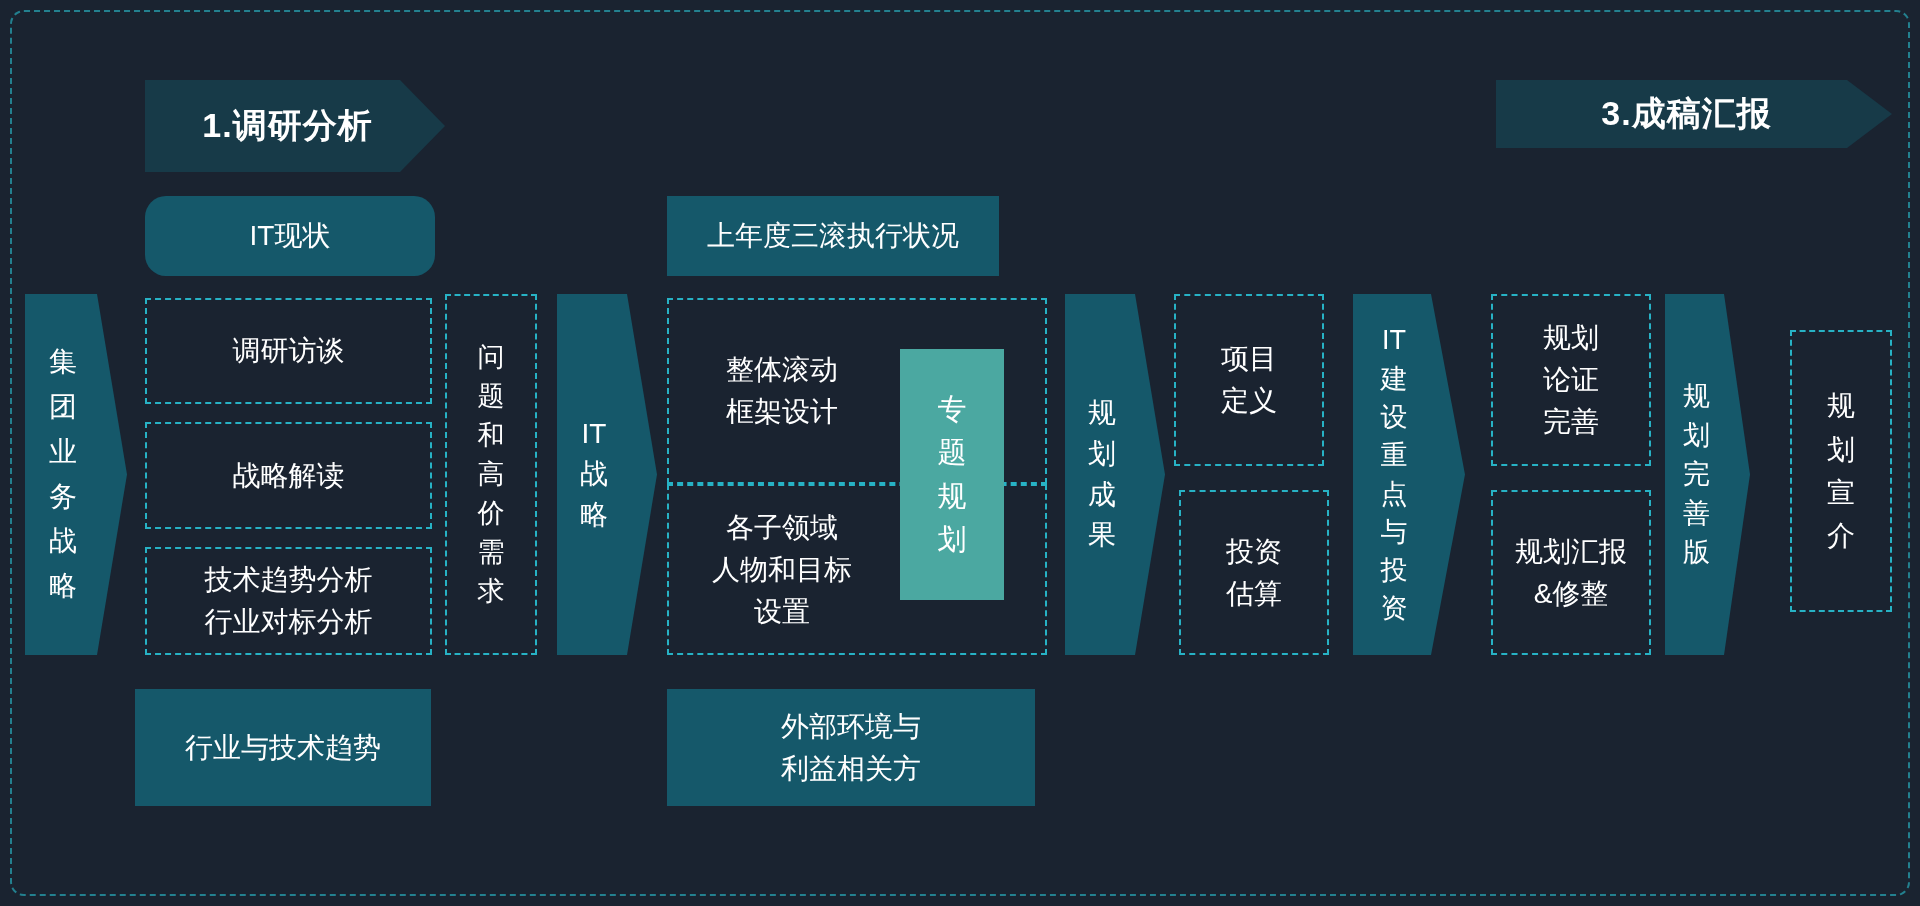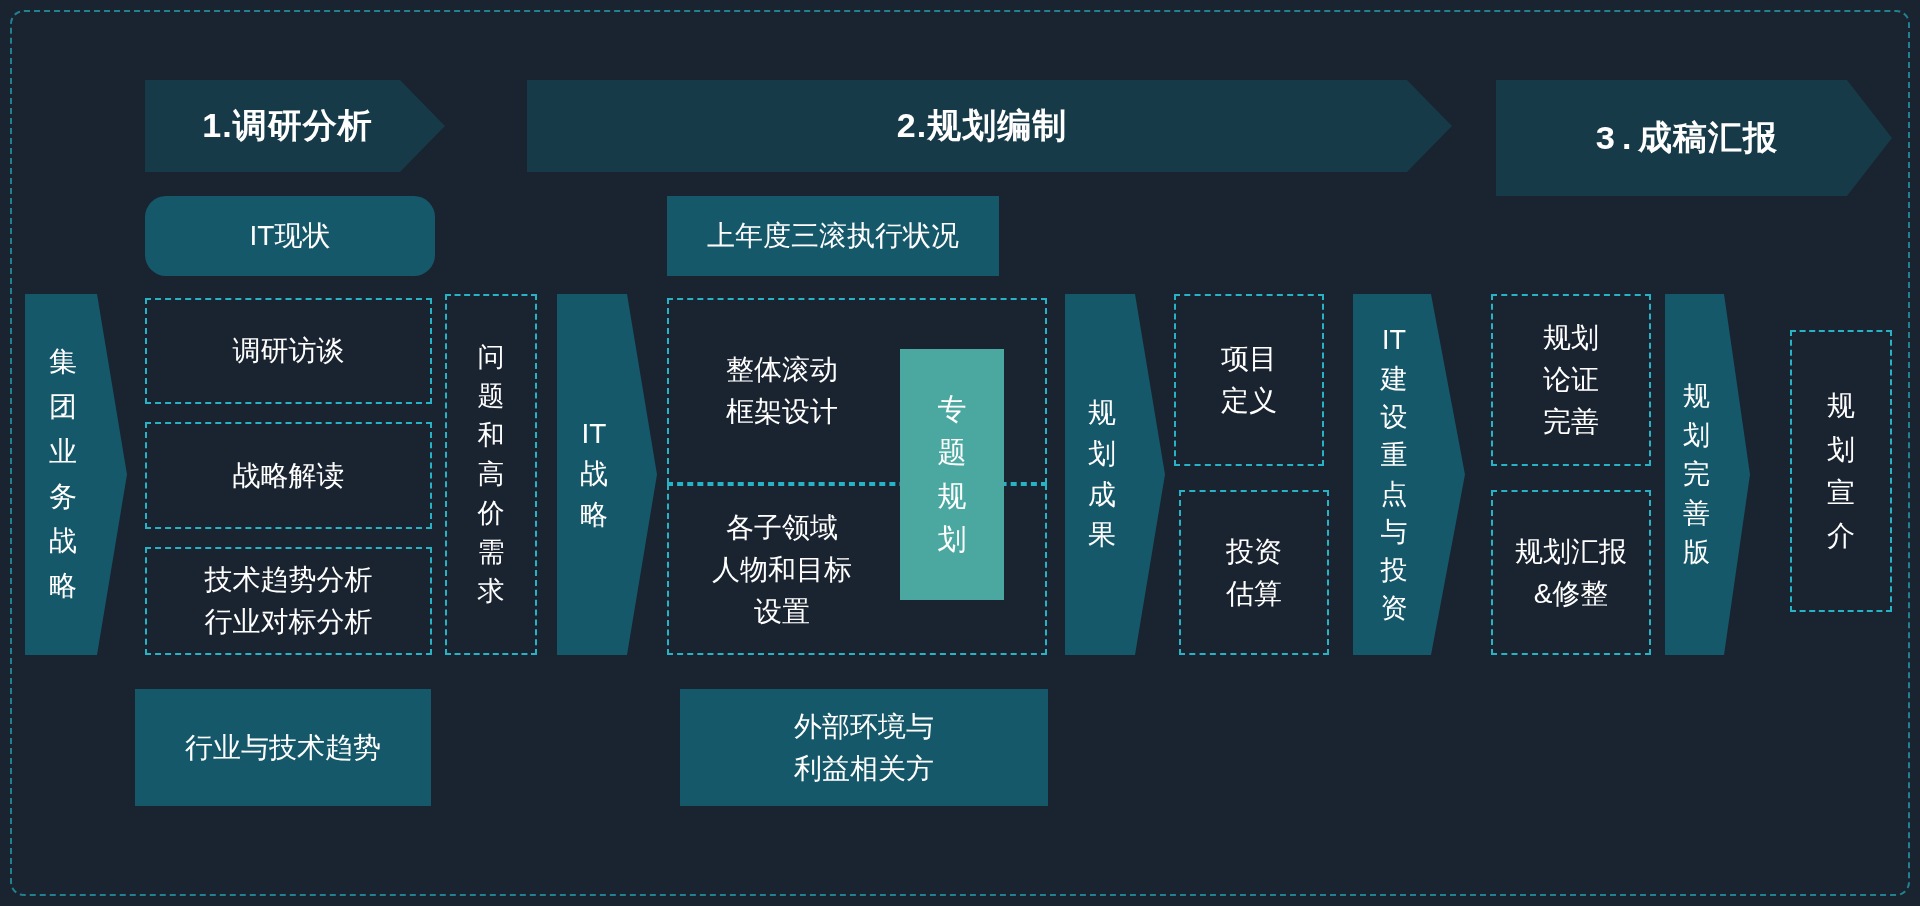--- a/index.html
+++ b/index.html
@@ -72,24 +72,21 @@
 </head>
 <body>
 
 <div class="stage">
 
   <div class="outer-border"></div>
 
   <div class="abs header-banner" style="left:145px;top:80px;width:300px;height:92px;">
     <span>1.调研分析</span>
   </div>
-  <div class="abs header-banner" style="left:527px;top:80px;width:925px;height:92px;">
-    <span>2.规划编制</span>
-  </div>
-  <div class="abs header-banner" style="left:1496px;top:80px;width:396px;height:116px;font-family:Liberation Mono, monospace;">
+  <div class="abs header-banner" style="left:1496px;top:80px;width:396px;height:68px;">
     <span>3.成稿汇报</span>
   </div>
 
   <div class="abs arrow-right tip30 vstack" style="left:25px;top:294px;width:102px;height:361px;line-height:1.6;">
     <span>集
 团
 业
 务
 战
 略</span>
@@ -139,21 +136,21 @@
     <span>各子领域
 人物和目标
 设置</span>
   </div>
   <div class="abs box-light" style="left:900px;top:349px;width:104px;height:251px;">
     <span>专
 题
 规
 划</span>
   </div>
-  <div class="abs box-solid two-line" style="left:667px;top:689px;width:368px;height:117px;margin-left:13px;">
+  <div class="abs box-solid two-line" style="left:667px;top:689px;width:368px;height:117px;">
     <span>外部环境与
 利益相关方</span>
   </div>
 
   <div class="abs arrow-right tip30 vstack" style="left:1065px;top:294px;width:100px;height:361px;">
     <span>规
 划
 成
 果</span>
   </div>

